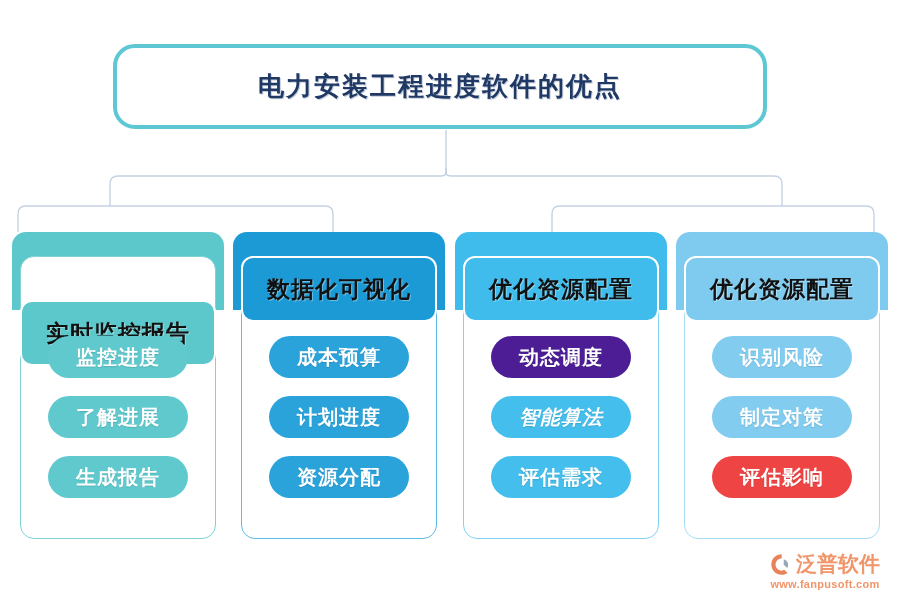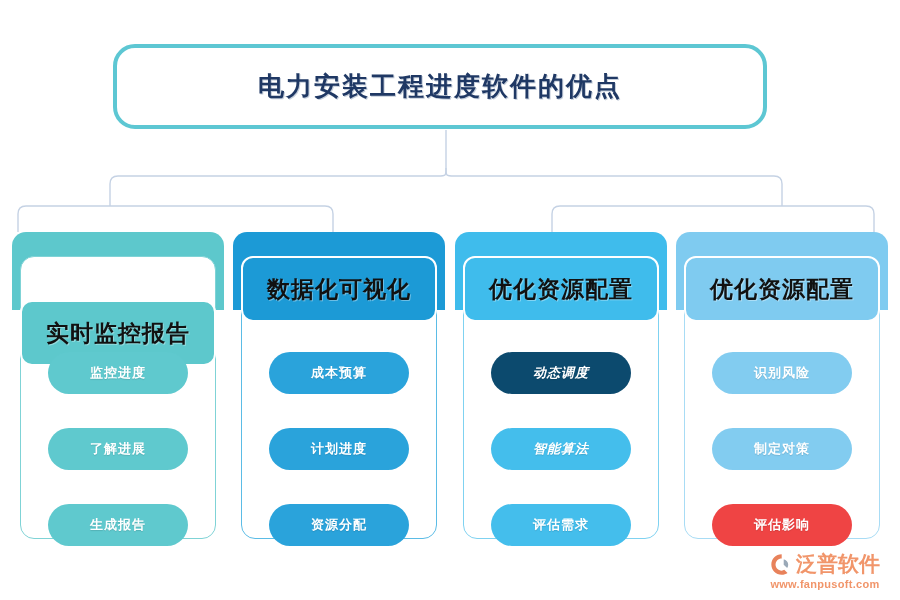--- a/index.html
+++ b/index.html
@@ -123,27 +123,26 @@
     align-items: center;
     gap: 18px;
   }
   .pill {
     width: 140px;
     height: 42px;
     border-radius: 21px;
     display: flex;
     align-items: center;
     justify-content: center;
-    font-size: 13px;
+    font-size: 20px;
     font-weight: bold;
     color: #ffffff;
     letter-spacing: 1px;
     white-space: nowrap;
     text-shadow: 0 1px 1px rgba(0,0,0,0.12);
-    margin-top: 16px;
   }
 
   
   #logo {
     position: absolute;
     left: 757px;
     top: 550px;
     width: 136px;
     height: 44px;
     display: flex;
@@ -229,21 +228,21 @@
     </div>
   </div>
 
   <div class="card c2">
     <div class="card-band" style="background: rgb(63, 188, 236);"></div>
     <div class="card-body" style="border-color: rgb(127, 210, 241);"></div>
     <div class="card-header" style="background: rgb(63, 188, 236);">
       <span class="card-header-label">优化资源配置</span>
     </div>
     <div class="pill-list">
-      <div class="pill" style="background: #0c4a6e; font-style: italic;">动态调度</div>
+      <div class="pill" style="background: #4c1d95;">动态调度</div>
       <div class="pill" style="background: rgb(68, 190, 236); font-style: italic;">智能算法</div>
       <div class="pill" style="background: rgb(68, 190, 236);">评估需求</div>
     </div>
   </div>
 
   <div class="card c3">
     <div class="card-band" style="background: rgb(127, 203, 240);"></div>
     <div class="card-body" style="border-color: rgb(168, 220, 245);"></div>
     <div class="card-header" style="background: rgb(127, 203, 240);">
       <span class="card-header-label">优化资源配置</span>

